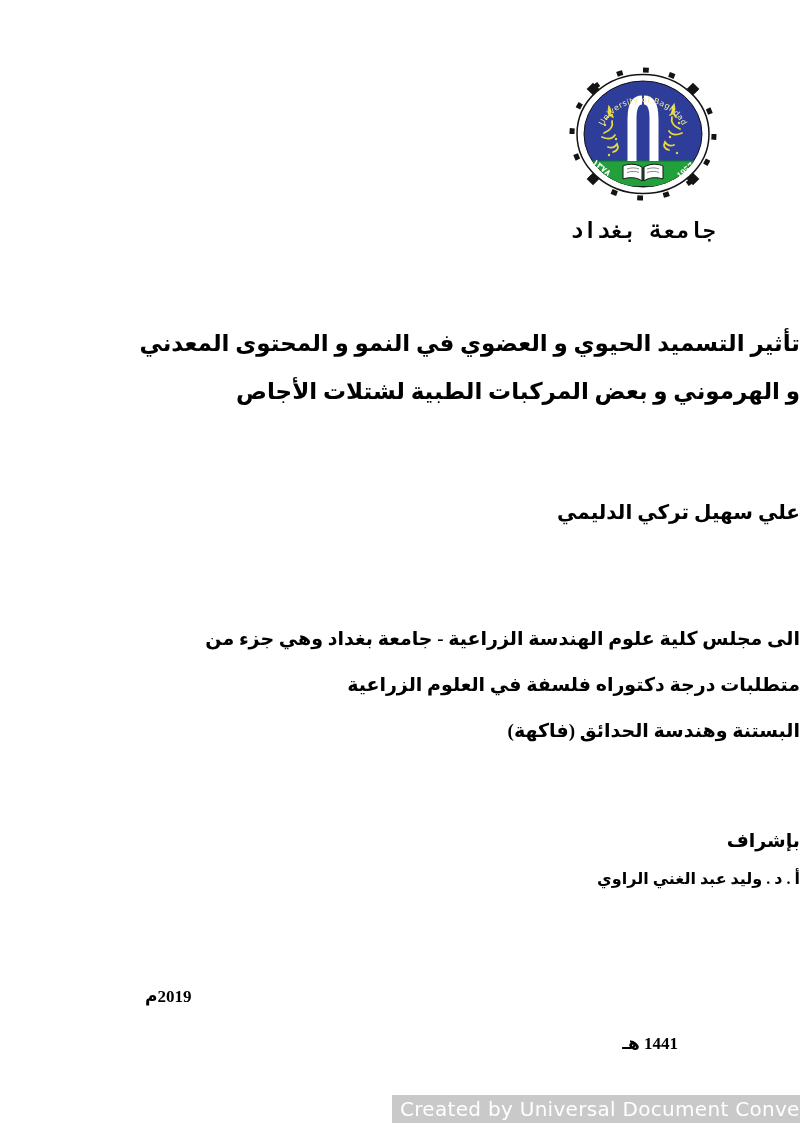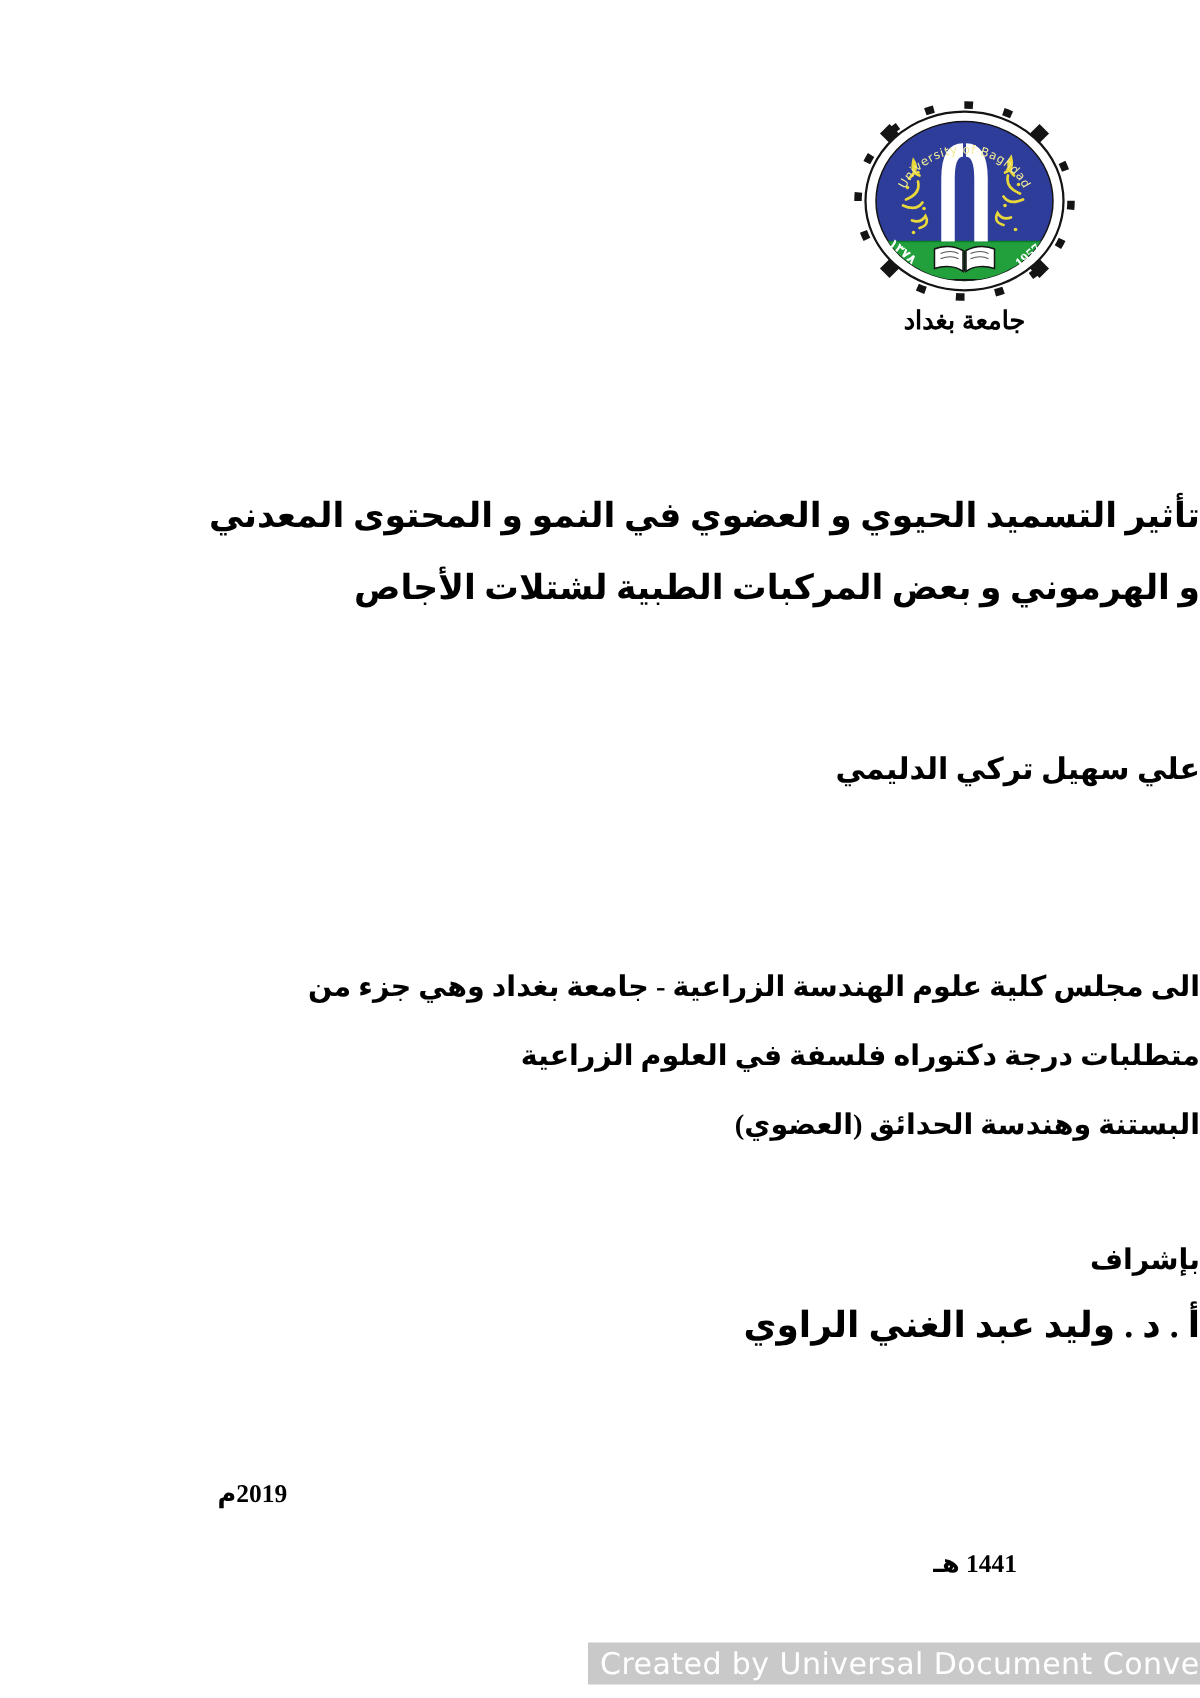--- a/index.html
+++ b/index.html
@@ -10,34 +10,35 @@
     color:#000;
     position:relative;
     overflow:hidden;
   }
   .page{position:absolute;inset:0;background:#fff;}
 
   
   .logo-wrap{position:absolute;left:568px;top:67px;width:150px;text-align:center;}
   .logo-wrap svg{display:block;}
   .logo-caption{
+    margin-top:15px;
     font-weight:bold;
-    font-size:17px;
+    font-size:22px;
     direction:rtl;
-    font-family:Liberation Sans, sans-serif;
+    font-family:Liberation Mono, monospace;
   }
 
   
   .ar{direction:rtl;text-align:right;font-weight:bold;width:100%;position:absolute;left:0;}
   .title-block{top:320px;font-size:23px;line-height:48px;}
   .lead-submit{top:452px;font-size:19px;}
   .author-name{top:500px;font-size:20px;}
-  .statement-block{top:636px;font-size:19px;line-height:46px;}
+  .statement-block{top:616px;font-size:19px;line-height:46px;}
   .lead-supervision{top:829px;font-size:19px;}
-  .supervisor-name{top:869px;font-size:24px;}
+  .supervisor-name{top:869px;font-size:16px;}
 
   
   .date{position:absolute;top:986px;font-size:17px;font-weight:bold;direction:rtl;}
   .date-hijri{right:122px;margin-top:47px;}
   .date-gregorian{left:145px;}
 
   
   .watermark{
     position:absolute;
     left:392px;right:0;top:1095px;height:28px;
@@ -138,21 +139,21 @@
   <div class="ar title-block">
     <div>تأثير التسميد الحيوي و العضوي في النمو و المحتوى المعدني</div>
     <div>و الهرموني و بعض المركبات الطبية لشتلات الأجاص</div>
   </div>
 
   <div class="ar author-name">علي سهيل تركي الدليمي</div>
 
   <div class="ar statement-block">
     <div>الى مجلس كلية علوم الهندسة الزراعية - جامعة بغداد وهي جزء من</div>
     <div>متطلبات درجة دكتوراه فلسفة في العلوم الزراعية</div>
-    <div>البستنة وهندسة الحدائق (العضوي)</div>
+    <div>البستنة وهندسة الحدائق (فاكهة)</div>
   </div>
 
   <div class="ar lead-supervision">بإشراف</div>
   <div class="ar supervisor-name">أ . د . وليد عبد الغني الراوي</div>
 
   <div class="date date-hijri">1441 هـ</div>
   <div class="date date-gregorian">2019م</div>
 
   <div class="watermark">Created by Universal Document Converter</div>
 

